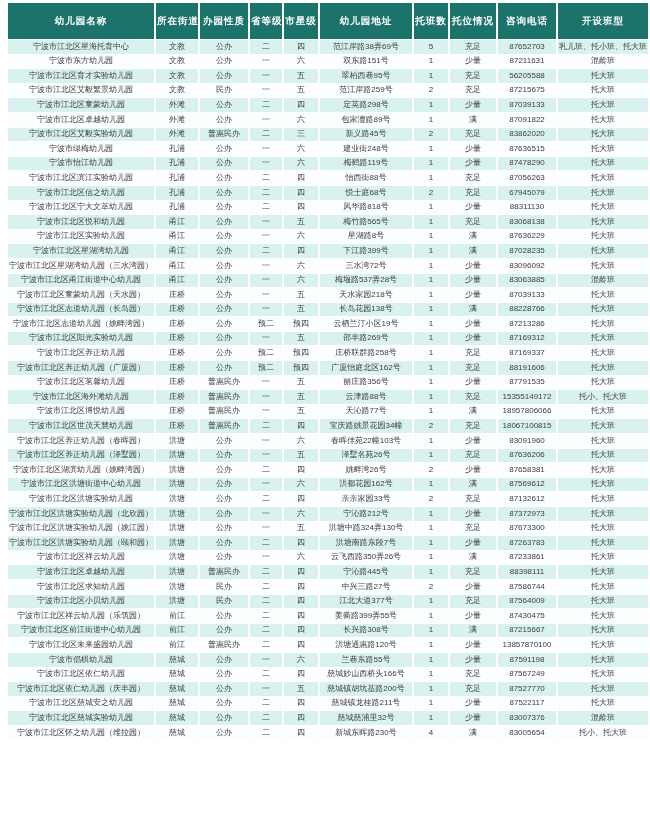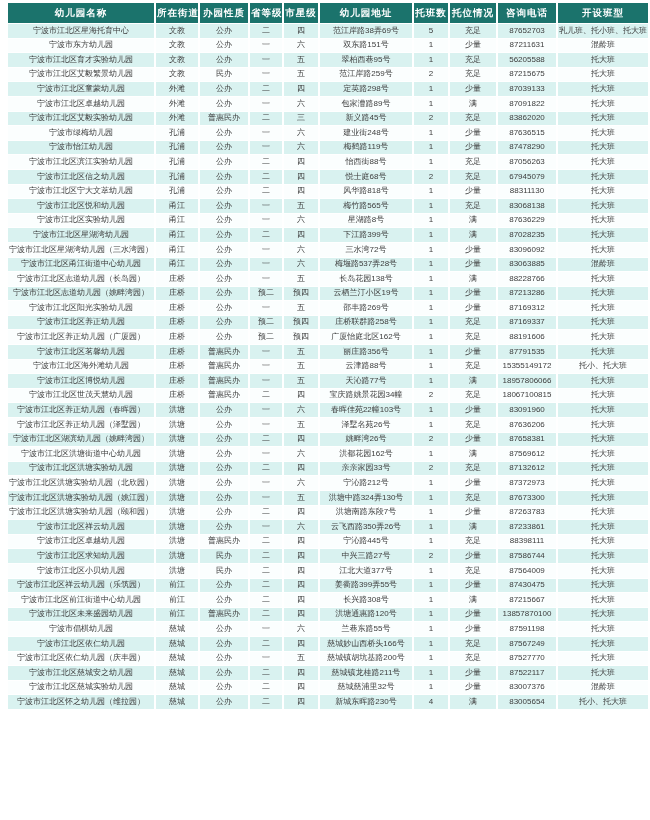--- a/index.html
+++ b/index.html
@@ -23,21 +23,21 @@
   col.c-addr{width:92px;}
   col.c-num{width:34px;}
   col.c-slot{width:46px;}
   col.c-phone{width:58px;}
   col.c-type{width:90px;}
   th{
     background:#1b736c;
     color:#ffffff;
     font-size:9.5px;
     font-weight:bold;
-    height:20px;
+    height:36px;
     padding:0 1px;
     text-align:center;
     letter-spacing:1px;
     white-space:nowrap;
     overflow:hidden;
   }
   td{
     font-size:8px;
     color:#3d3d3d;
     height:13.6px;
@@ -280,20 +280,32 @@
           <td>公办</td>
           <td>一</td>
           <td>六</td>
           <td>梅堰路537弄28号</td>
           <td>1</td>
           <td>少量</td>
           <td>83063885</td>
           <td>混龄班</td>
         </tr>
         <tr>
+          <td>宁波市江北区童蒙幼儿园（天水园）</td>
+          <td>庄桥</td>
+          <td>公办</td>
+          <td>一</td>
+          <td>五</td>
+          <td>天水家园218号</td>
+          <td>1</td>
+          <td>少量</td>
+          <td>87039133</td>
+          <td>托大班</td>
+        </tr>
+        <tr>
           <td>宁波市江北区志道幼儿园（长岛园）</td>
           <td>庄桥</td>
           <td>公办</td>
           <td>一</td>
           <td>五</td>
           <td>长岛花园138号</td>
           <td>1</td>
           <td>满</td>
           <td>88228766</td>
           <td>托大班</td>

